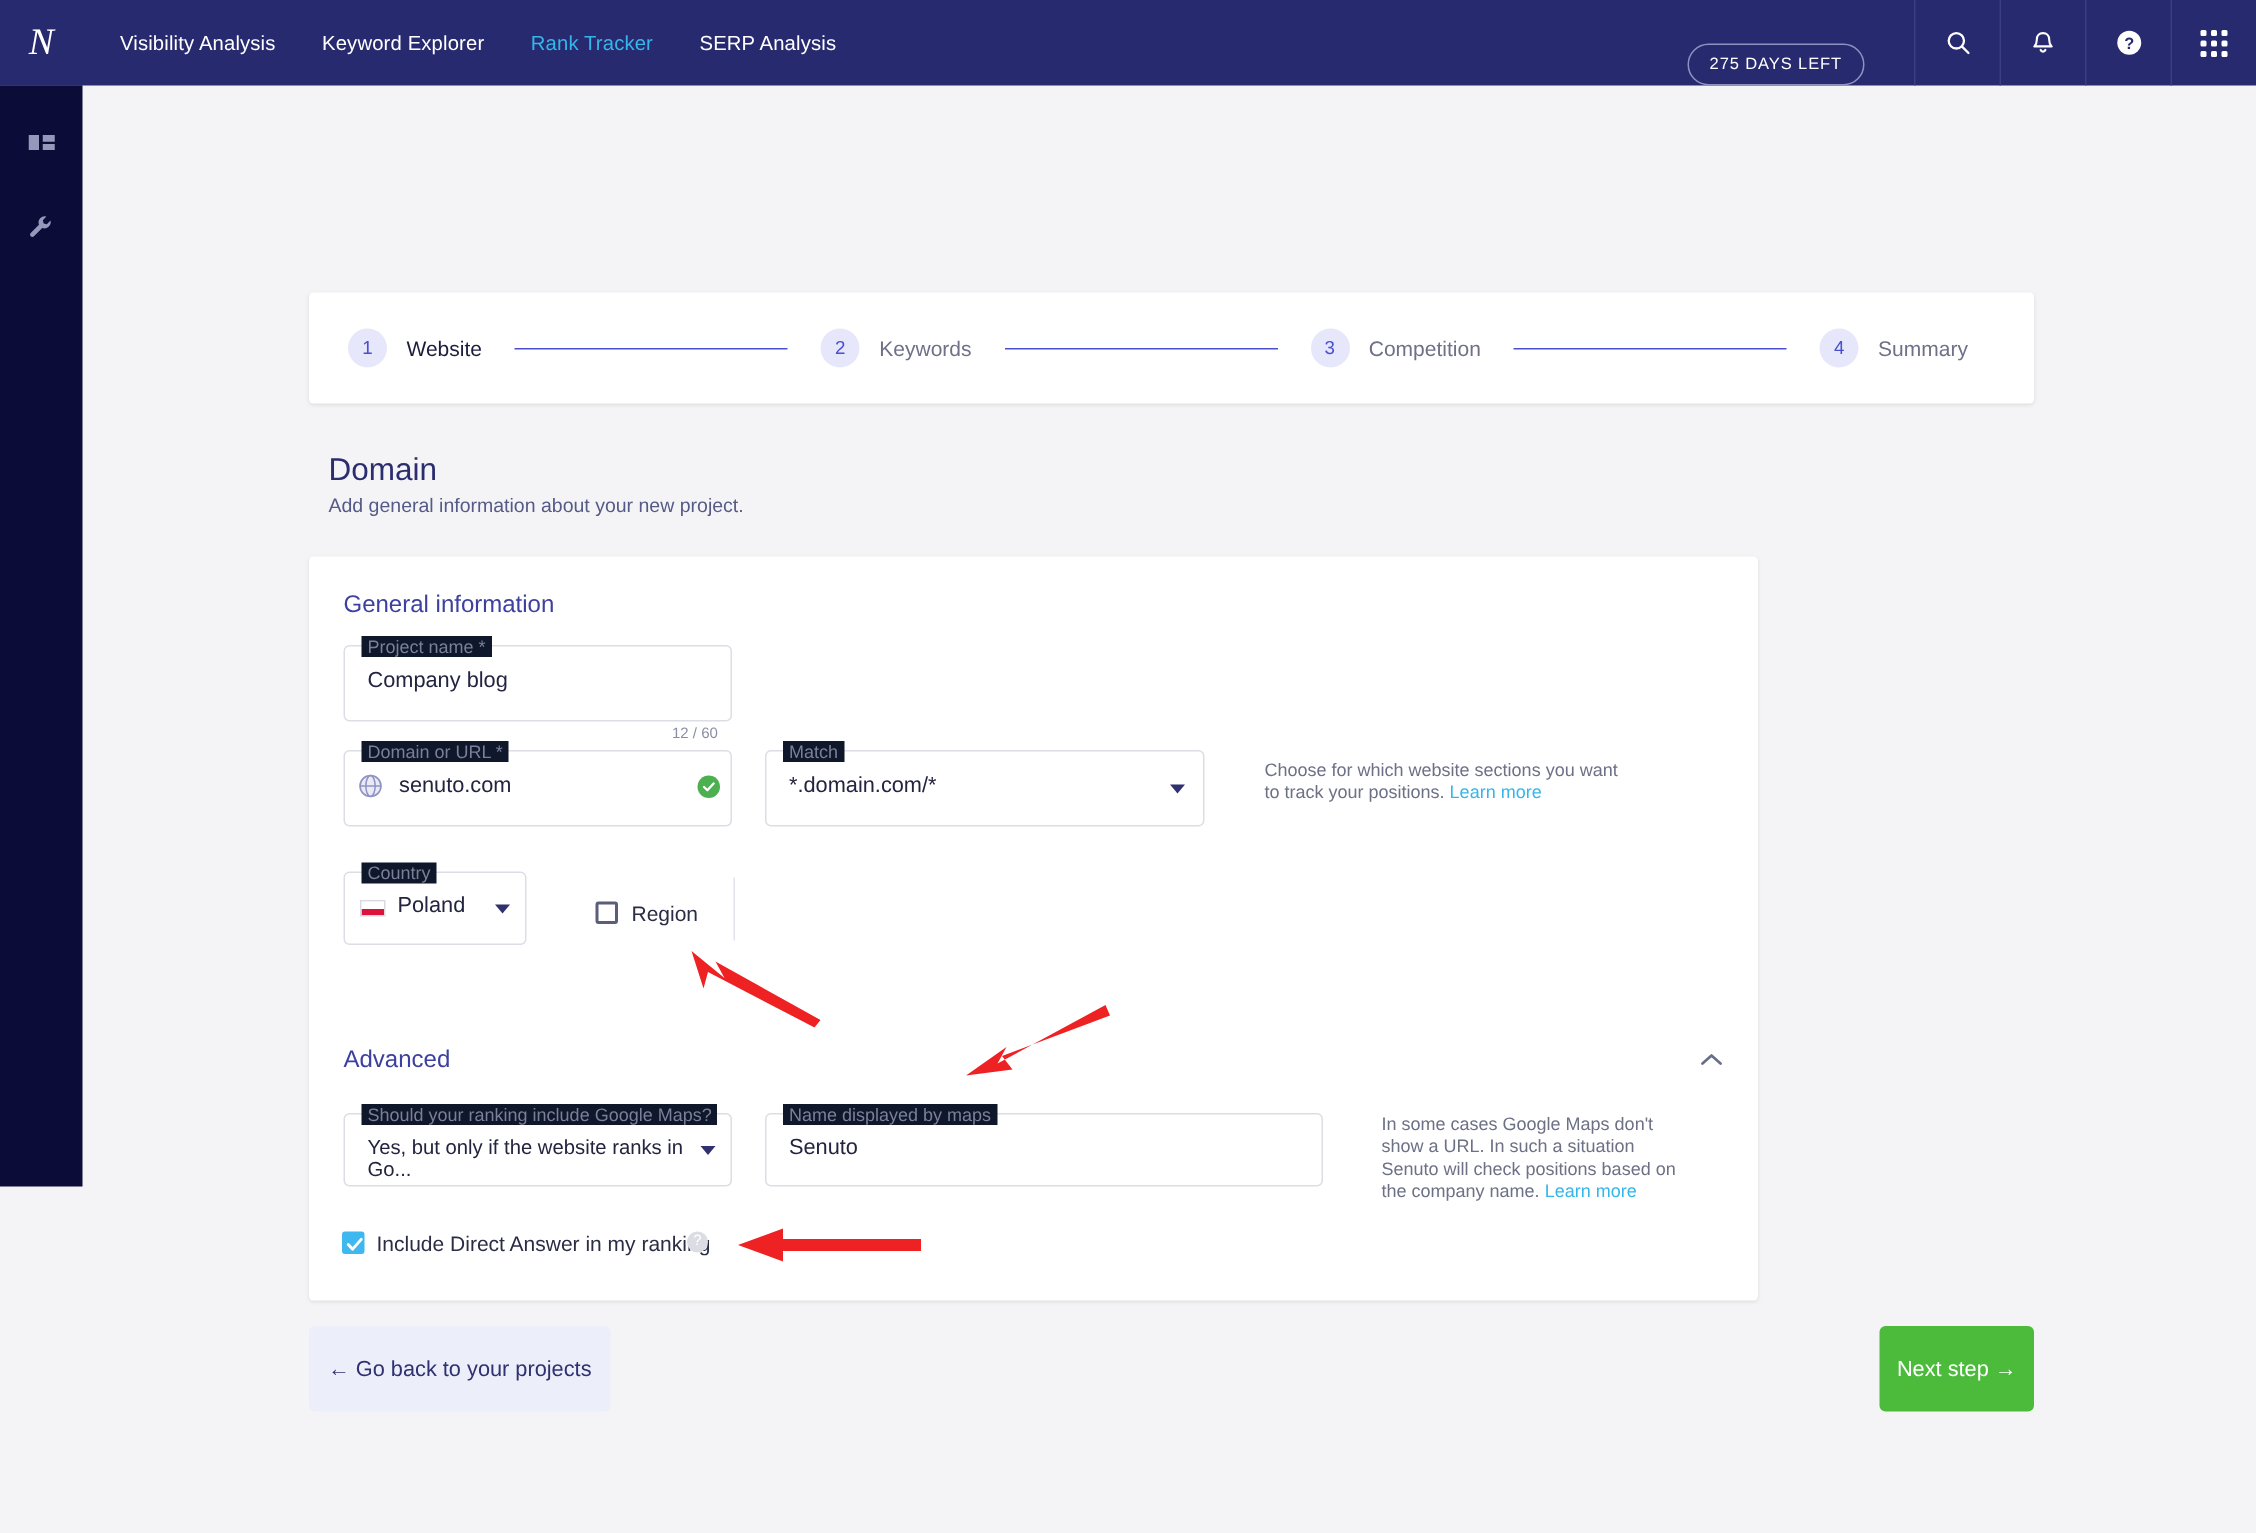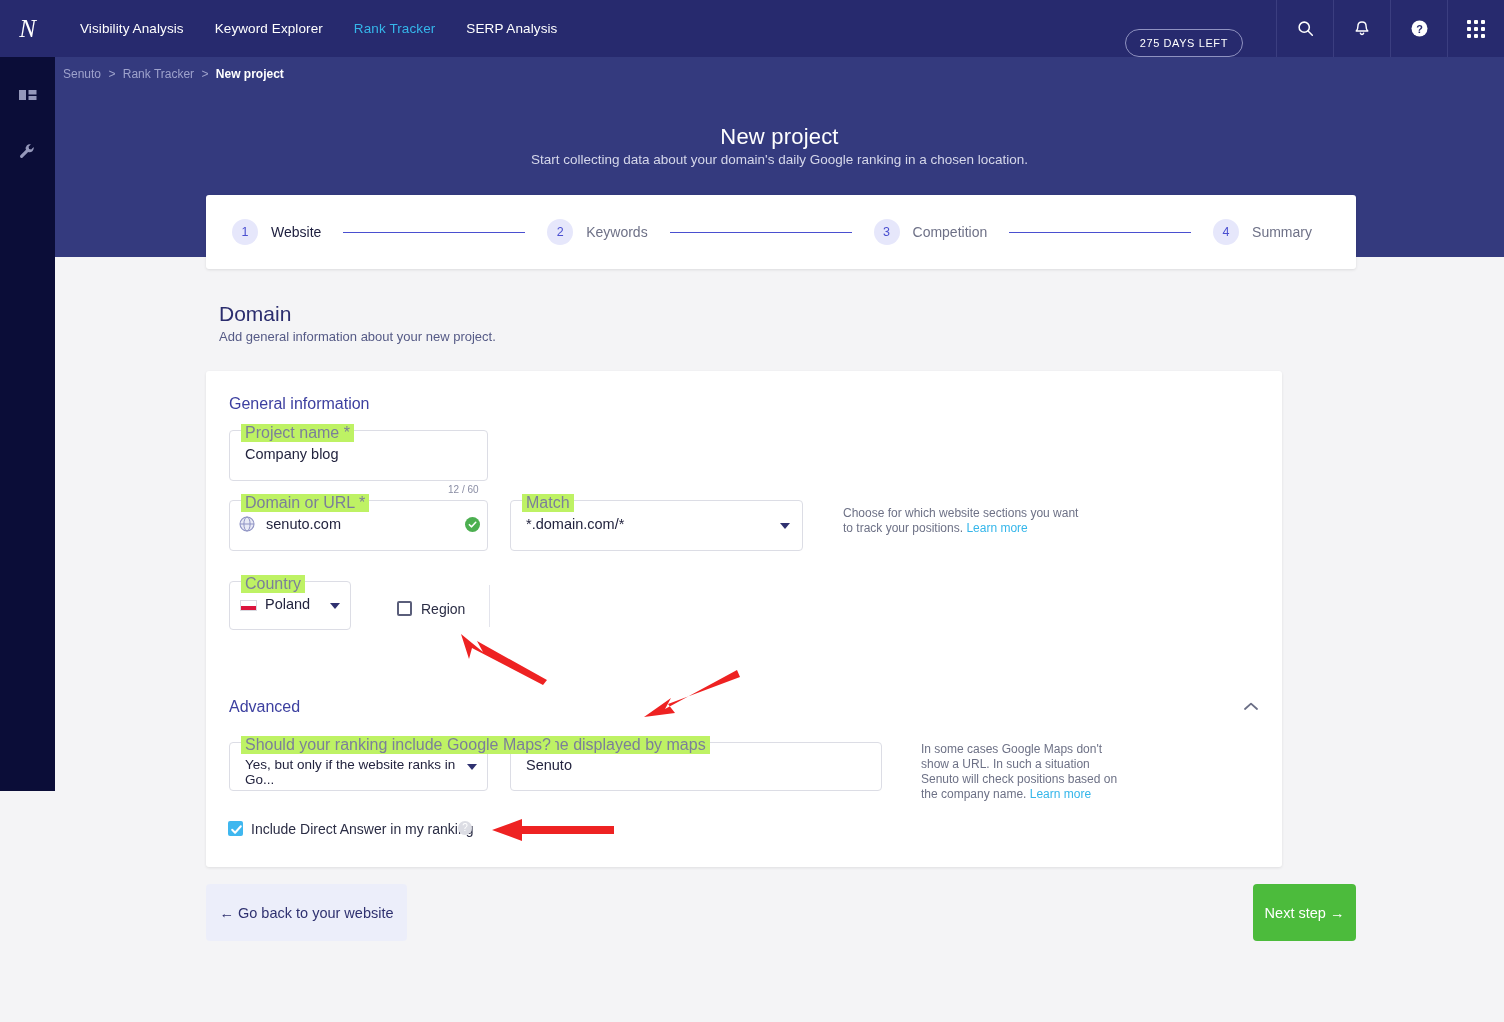--- a/index.html
+++ b/index.html
@@ -75,36 +75,36 @@
   .step.active .step-label { color: #1c1d3d; font-weight: normal; }
   .step-line { flex: 1 1 auto; height: 1px; background: #4a4fd0; margin: 0 22px; min-width: 40px; }
   .step-tail { flex: 0 0 18px; }
 
   
   .sect-title { position: absolute; top: 302px; left: 219px; font-size: 21px; color: #2b2d6e; }
   .sect-sub { position: absolute; top: 329px; left: 219px; font-size: 13px; color: #555a86; }
 
   
   .card {
-    position: absolute; top: 371px; left: 206px; width: 1076px; height: 496px;
+    position: absolute; top: 371px; left: 206px; width: 966px; height: 496px;
     background: #ffffff; border-radius: 3px; box-shadow: 0 1px 3px rgba(0,0,0,.09);
   }
   .block-title { position: absolute; font-size: 16px; color: #3d40a0; }
   .gen-title { top: 24px; left: 23px; }
   .adv-title { top: 327px; left: 23px; }
   .collapse-btn {
     position: absolute; top: 322px; right: 18px; width: 26px; height: 26px;
     display: flex; align-items: center; justify-content: center; cursor: pointer;
   }
 
   
   .field { position: absolute; border: 1px solid #dcdde5; border-radius: 4px; background: #fff; }
   .field-label {
-    position: absolute; top: -7px; left: 11px; background: #bef264; padding: 0 4px;
-    font-size: 16px; color: #7b7f99; white-space: nowrap;
+    position: absolute; top: -7px; left: 11px; background: #0f172a; padding: 0 4px;
+    font-size: 12px; color: #7b7f99; white-space: nowrap;
   }
   .field-value { position: absolute; left: 15px; font-size: 14.5px; color: #23243f; }
   .counter { position: absolute; font-size: 10px; color: #8a8da4; }
   .caret {
     position: absolute; width: 0; height: 0;
     border-left: 5px solid transparent; border-right: 5px solid transparent;
     border-top: 6px solid #2f3170;
   }
   .helper { position: absolute; font-size: 12px; color: #6d7186; line-height: 15px; }
   .learn { color: #35b6ea; cursor: pointer; }
@@ -218,31 +218,20 @@
         <rect x="9.5" y="6" width="8" height="4" fill="#9598bb"></rect>
       </svg>
     </div>
     <div class="rail-item">
       <svg width="19" height="19" viewBox="0 0 20 20">
         <path d="M13.6 2.4a4.4 4.4 0 0 0-5.2 5.8L2.6 14a1.6 1.6 0 0 0 2.3 2.3l5.8-5.8a4.4 4.4 0 0 0 5.8-5.2l-2.6 2.6-2.2-.6-.6-2.2z" fill="#9598bb"></path>
       </svg>
     </div>
   </div>
 
-  <div class="hero">
-    <div class="breadcrumb">
-      <span>Senuto</span>
-      <span class="sep">&gt;</span>
-      <span>Rank Tracker</span>
-      <span class="sep">&gt;</span>
-      <span class="current">New project</span>
-    </div>
-    <div class="hero-title">New project</div>
-    <div class="hero-sub">Start collecting data about your domain's daily Google ranking in a chosen location.</div>
-  </div>
 
   <div class="stepper">
     <div class="step active">
       <span class="step-num">1</span>
       <span class="step-label">Website</span>
     </div>
     <div class="step-line"></div>
     <div class="step">
       <span class="step-num">2</span>
       <span class="step-label">Keywords</span>
@@ -334,21 +323,21 @@
   </div>
 
   <div class="cb-box checked" style="top:821px; left:228px">
     <svg width="13" height="13" viewBox="0 0 12 12" style="display:block">
       <polyline points="2,6.2 4.7,9 10,3" fill="none" stroke="#fff" stroke-width="1.8" stroke-linecap="round" stroke-linejoin="round"></polyline>
     </svg>
   </div>
   <span class="cb-label" style="top:821px; left:251px">Include Direct Answer in my ranking</span>
   <span class="help-circle" style="top:821px; left:458px">?</span>
 
-  <button class="btn-back">← Go back to your website</button>
+  <button class="btn-back">← Go back to your projects</button>
   <button class="btn-next">Next step →</button>
 
   <svg class="annot" style="left:455px; top:625px" width="95" height="60" viewBox="0 0 95 60">
     <path d="M92 55 L22 16 L28 27 L6 9 L14 34 L17 23 L88 60 Z" fill="#ee2222"></path>
   </svg>
   <svg class="annot" style="left:635px; top:665px" width="105" height="60" viewBox="0 0 105 60">
     <path d="M102 5 L30 44 L36 33 L9 52 L40 48 L33 39 L105 12 Z" fill="#ee2222"></path>
   </svg>
   <svg class="annot" style="left:492px; top:818px" width="122" height="24" viewBox="0 0 122 24">
     <path d="M0 12 L30 1 L30 8 L122 8 L122 16 L30 16 L30 23 Z" fill="#ee2222"></path>

